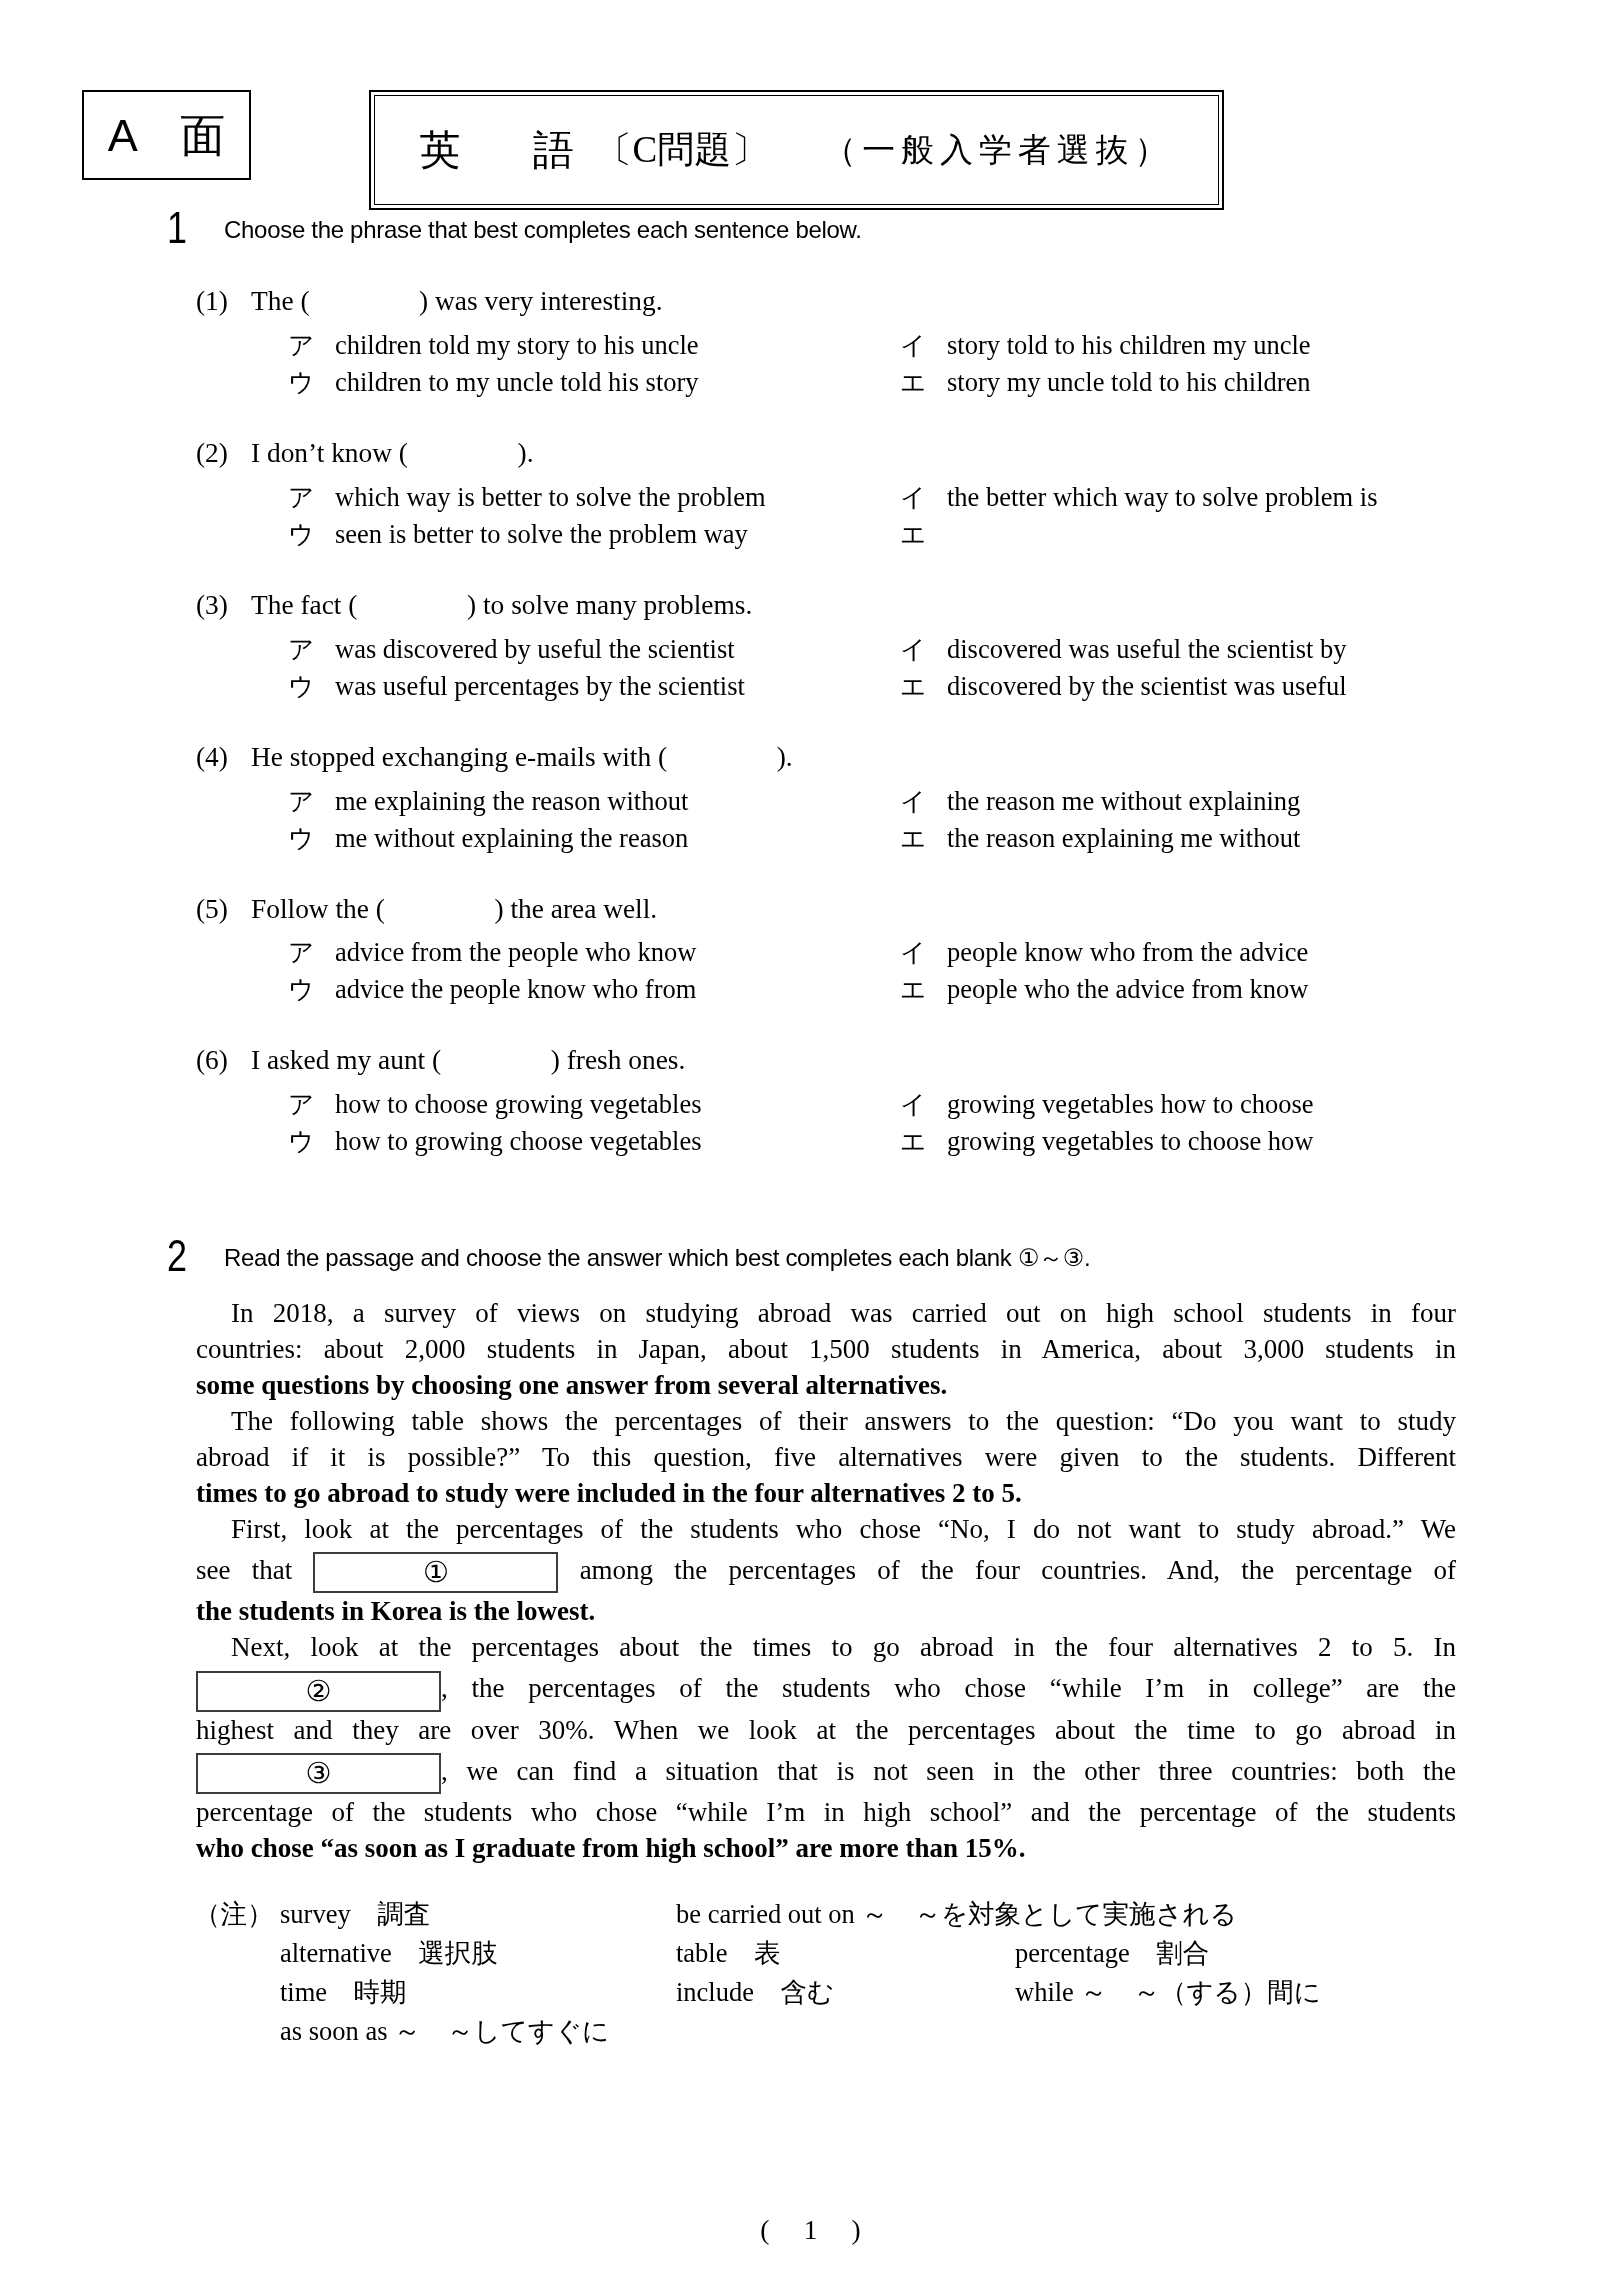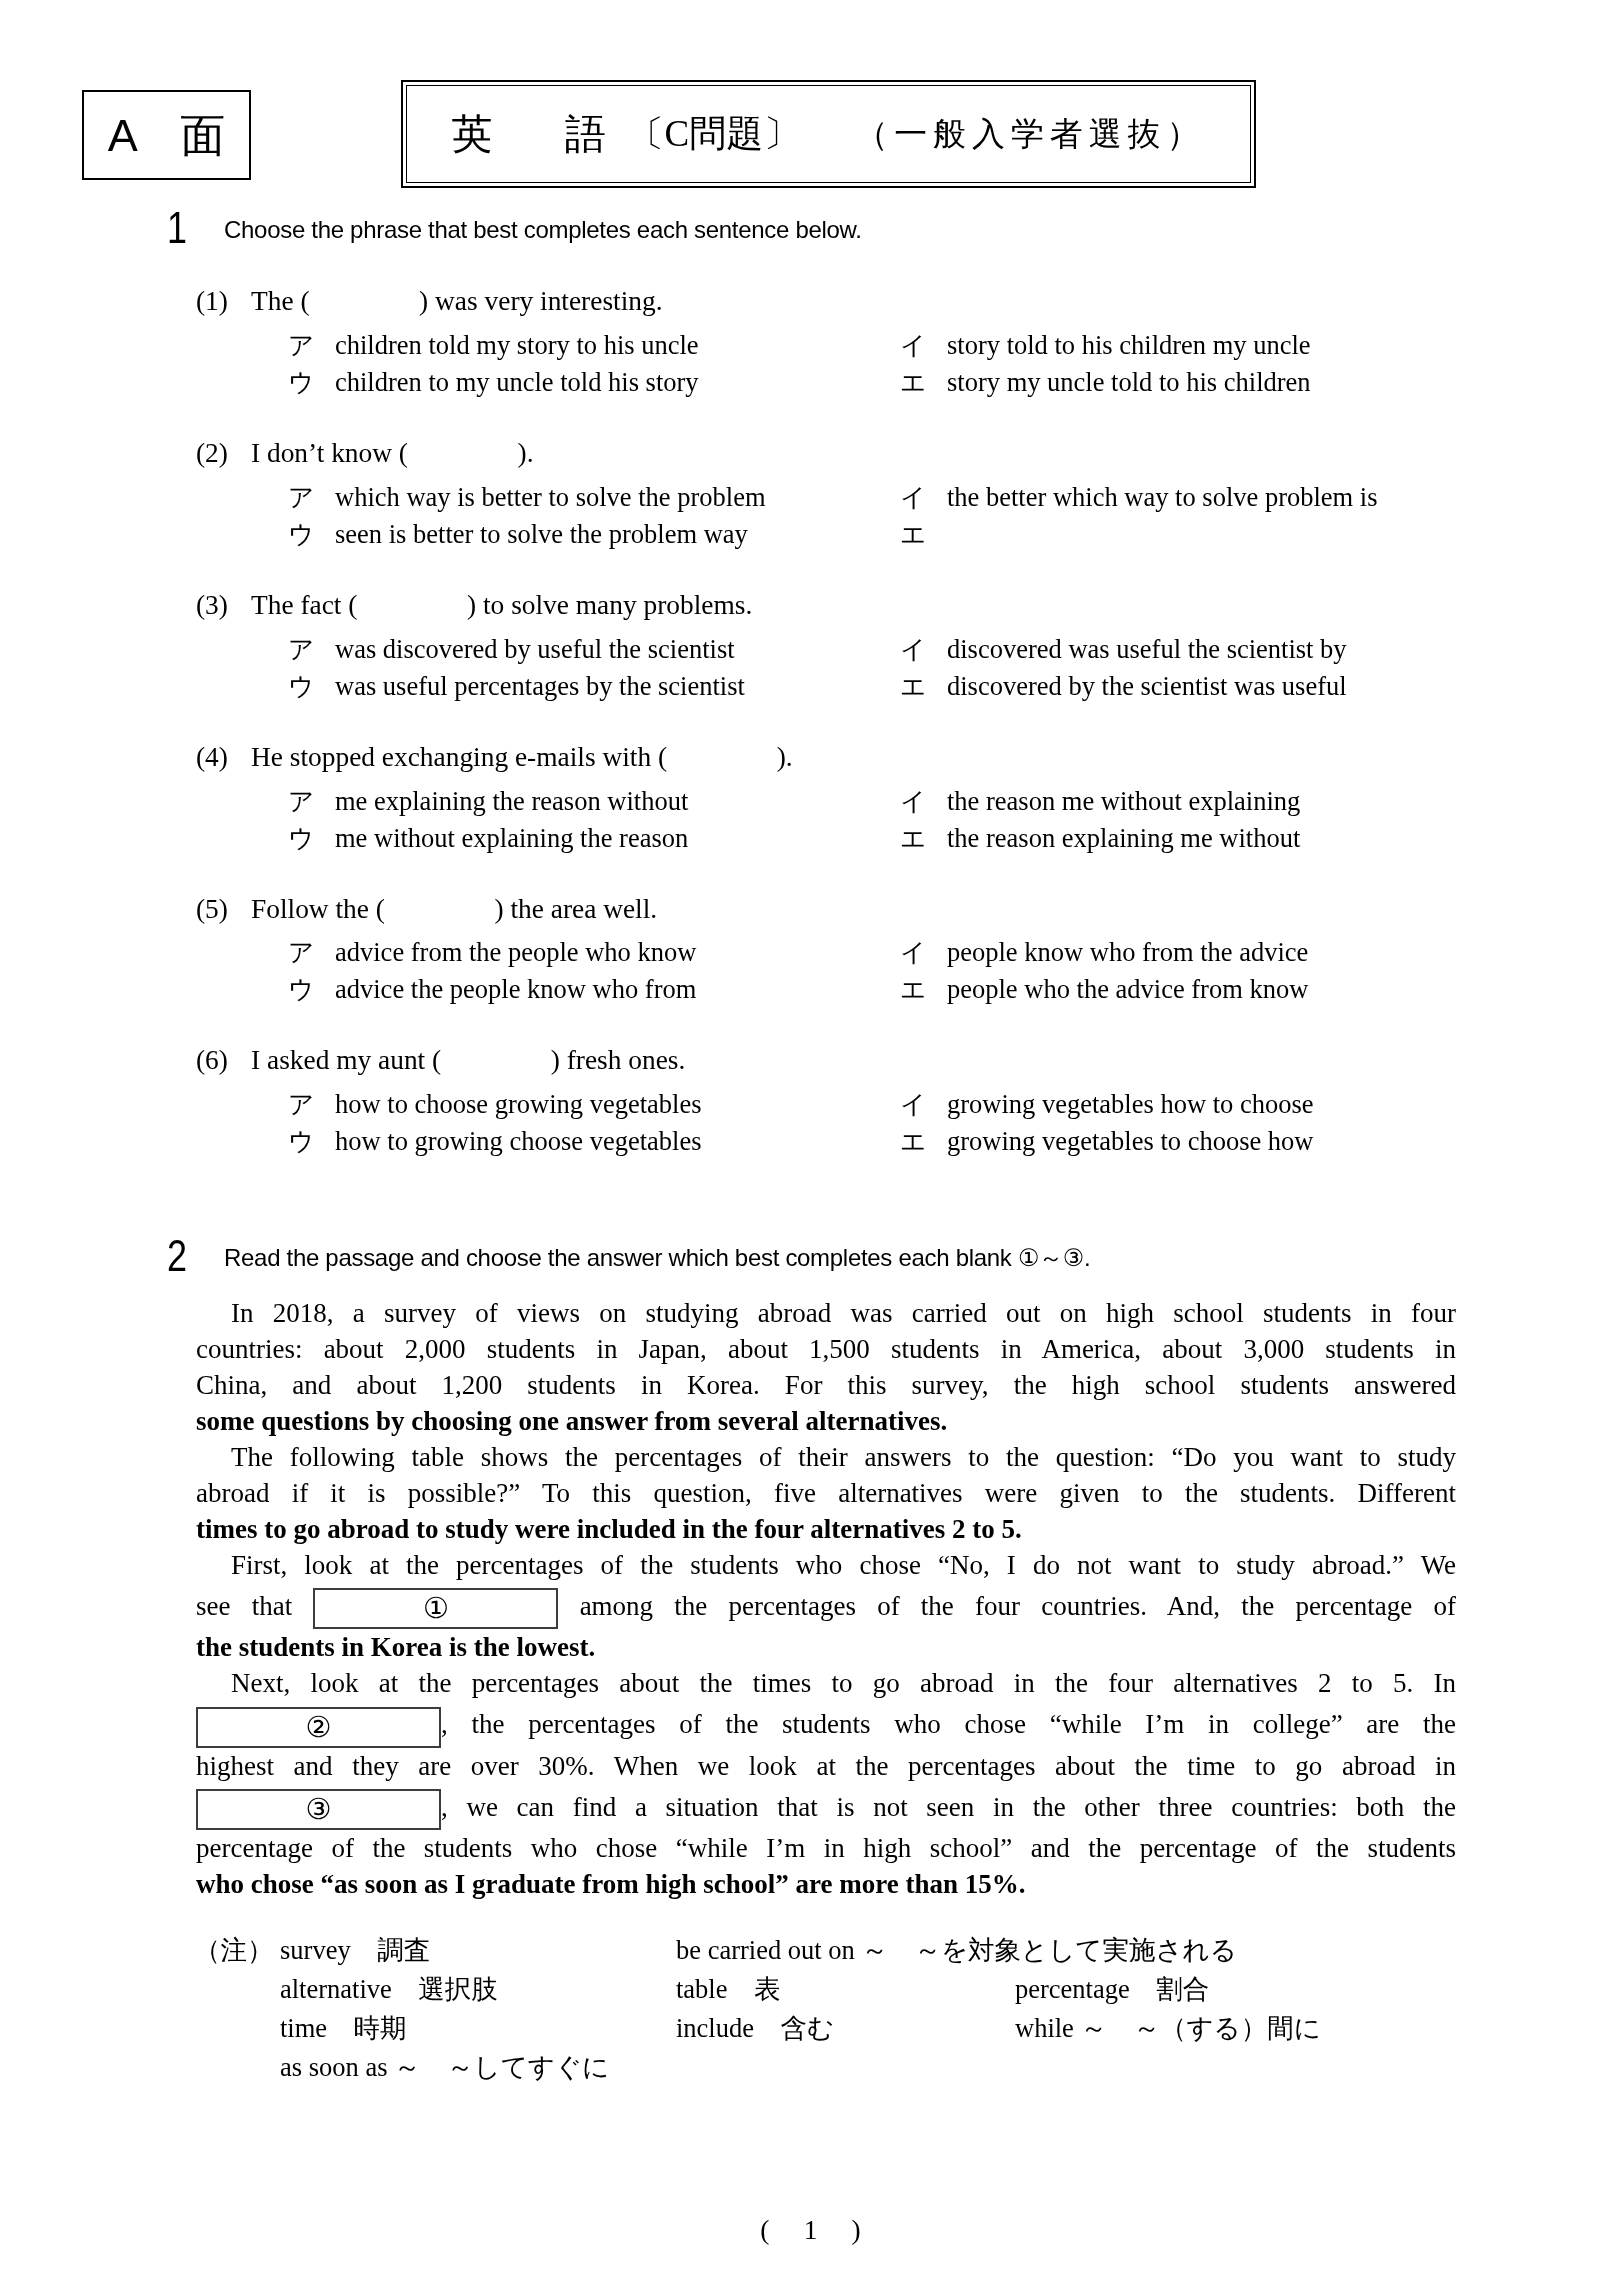--- a/index.html
+++ b/index.html
@@ -13,22 +13,22 @@
   .side-box {
     position:absolute; left:82px; top:90px; width:169px; height:90px;
     border:2px solid #000; display:flex; align-items:center; justify-content:center;
     box-sizing:border-box;
   }
   .side-label {
     font-family:"Liberation Sans","DejaVu Sans",sans-serif;
     font-size:45px; line-height:1;
   }
   .title-box {
-    position:absolute; left:369px; top:80px; width:855px; height:108px;
-    border:2.9px solid #000; box-sizing:border-box;margin-left:32px;
+    position:absolute; left:369px; top:90px; width:855px; height:120px;
+    border:2.9px solid #000; box-sizing:border-box;
   }
   .title-inner {
     position:absolute; inset:2.9px; border:1px solid #000;
     display:flex; align-items:center; justify-content:center;
   }
   .title-subject { font-size:41px; letter-spacing:15.7px; }
   .title-problem { font-size:37px; margin-left:5.9px; }
   .title-selection { font-size:33px; letter-spacing:5.9px; margin-left:55px; }
 
   .content { position:absolute; inset:0; }
@@ -258,21 +258,20 @@
     </div>
 
     <div class="sec-header s2">
       <span class="sec-num">2</span>
       <span class="sec-instr">Read the passage and choose the answer which best completes each blank ①～③.</span>
     </div>
 
     <div class="passage">
       <div class="pl ind">In 2018, a survey of views on studying abroad was carried out on high school students in four</div>
       <div class="pl">countries: about 2,000 students in Japan, about 1,500 students in America, about 3,000 students in</div>
-      <div class="pl">China, and about 1,200 students in Korea.  For this survey, the high school students answered</div>
       <div class="pl end">some questions by choosing one answer from several alternatives.</div>
 
       <div class="pl ind">The following table shows the percentages of their answers to the question: “Do you want to study</div>
       <div class="pl">abroad if it is possible?”  To this question, five alternatives were given to the students.  Different</div>
       <div class="pl end">times to go abroad to study were included in the four alternatives 2 to 5.</div>
 
       <div class="pl ind">First, look at the percentages of the students who chose “No, I do not want to study abroad.”  We</div>
       <div class="pl bx">
         <span>see that</span>
         <span class="blank-box">

